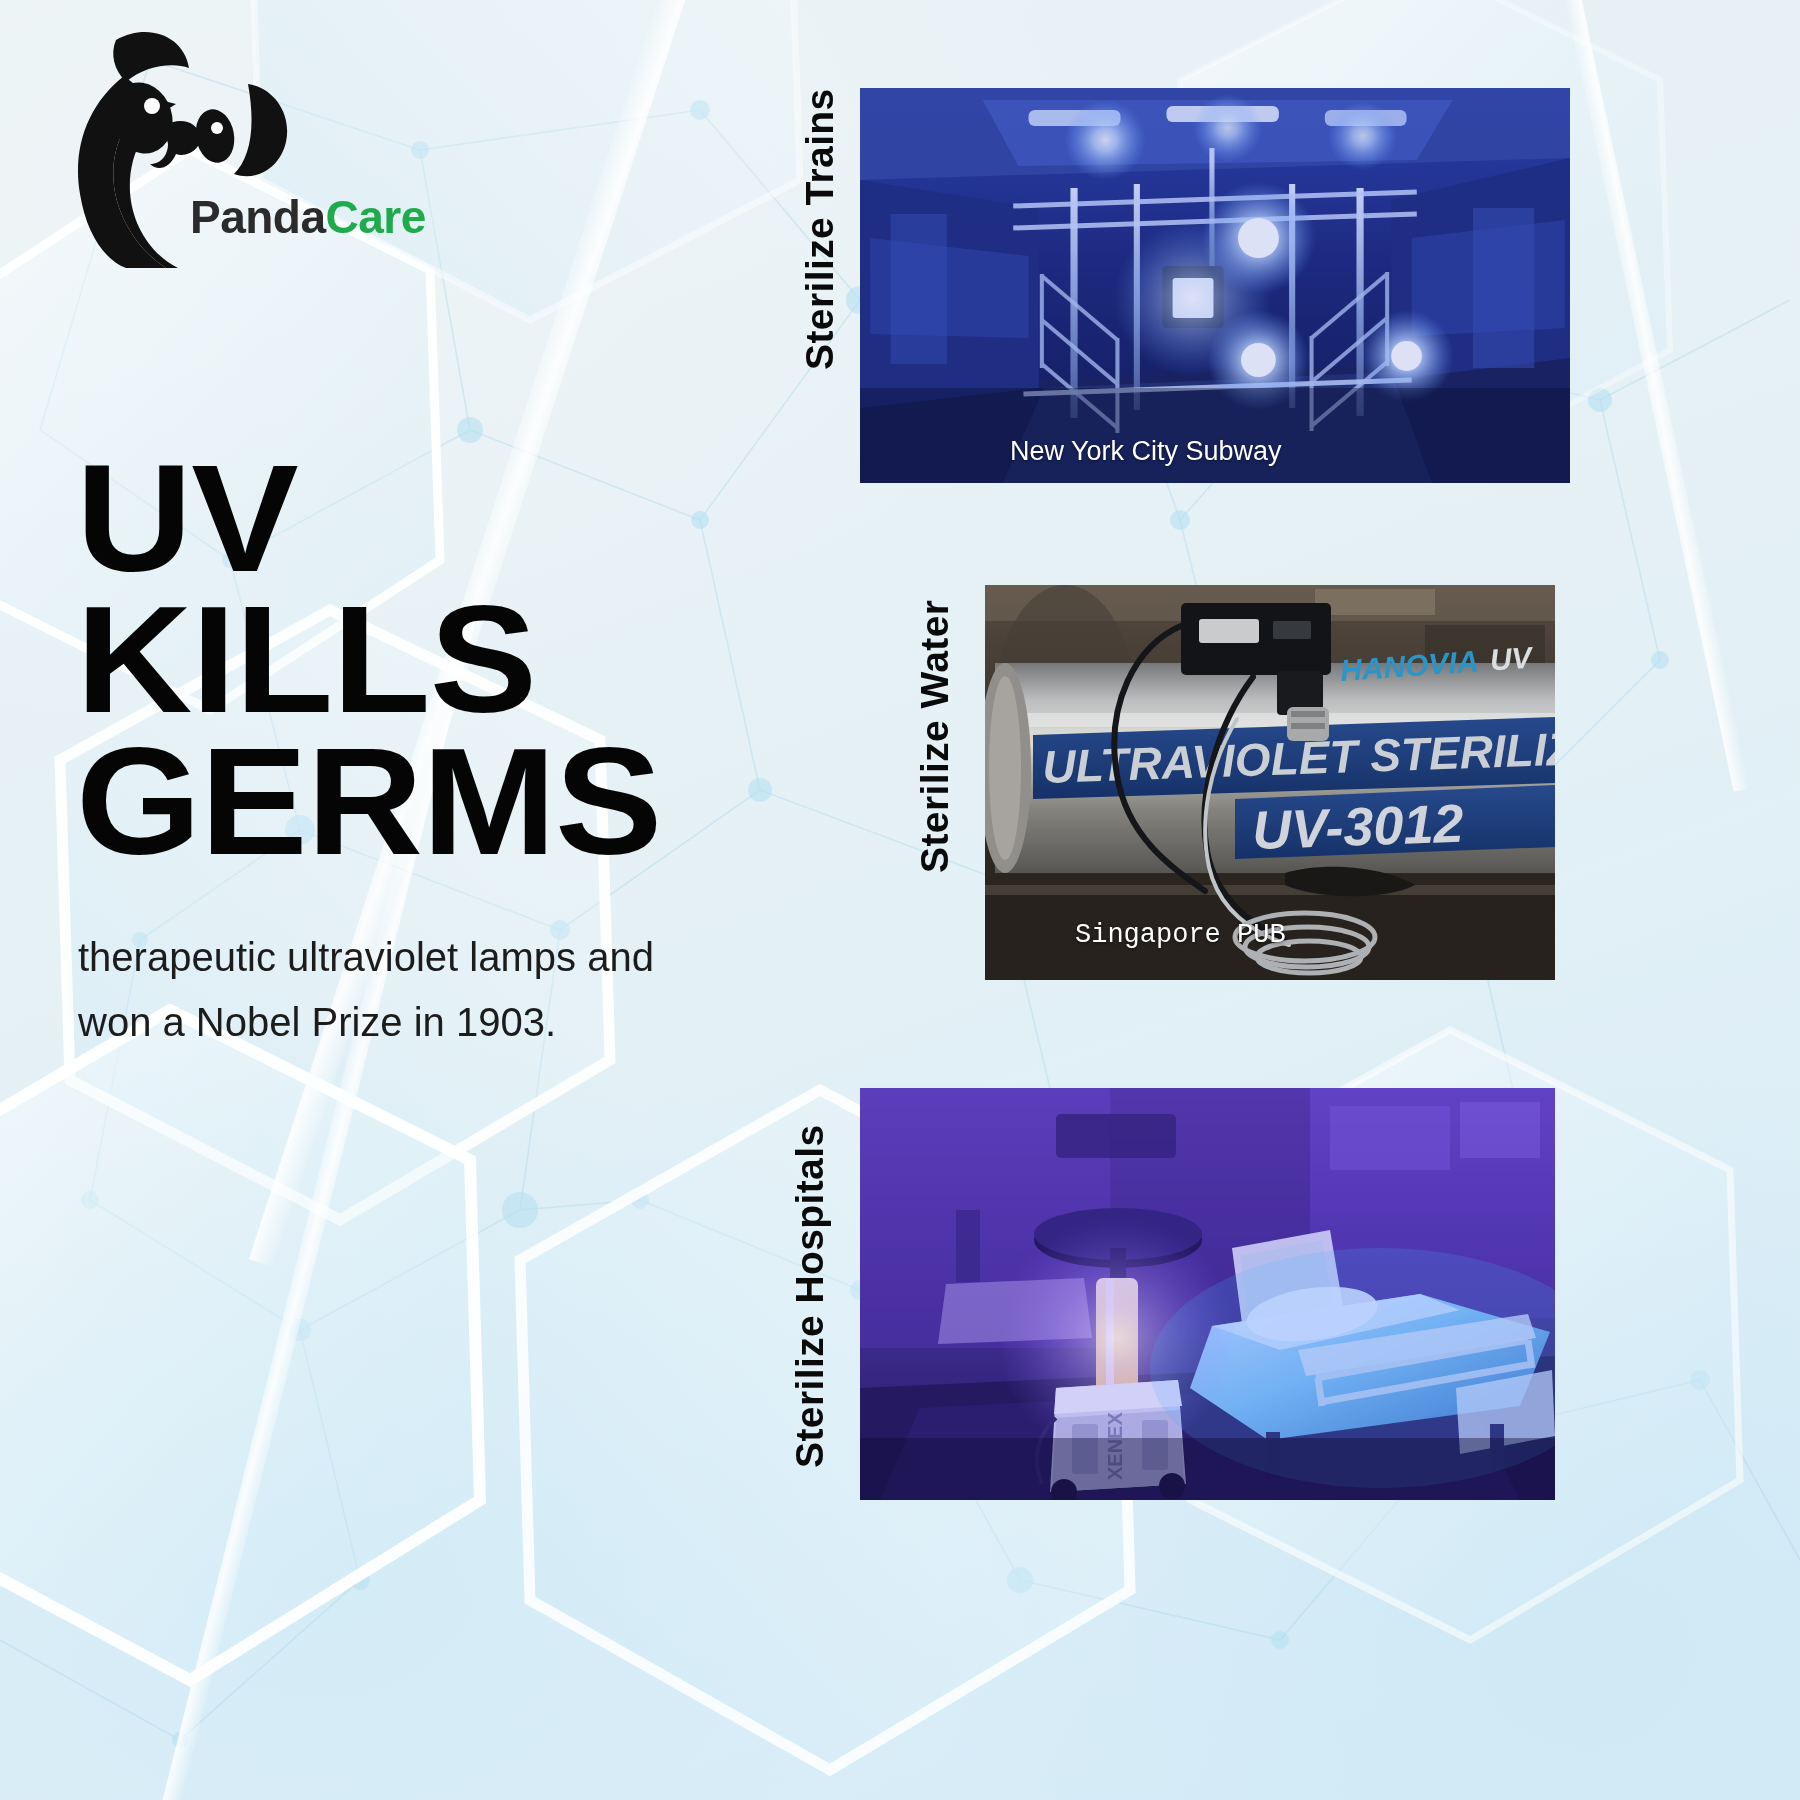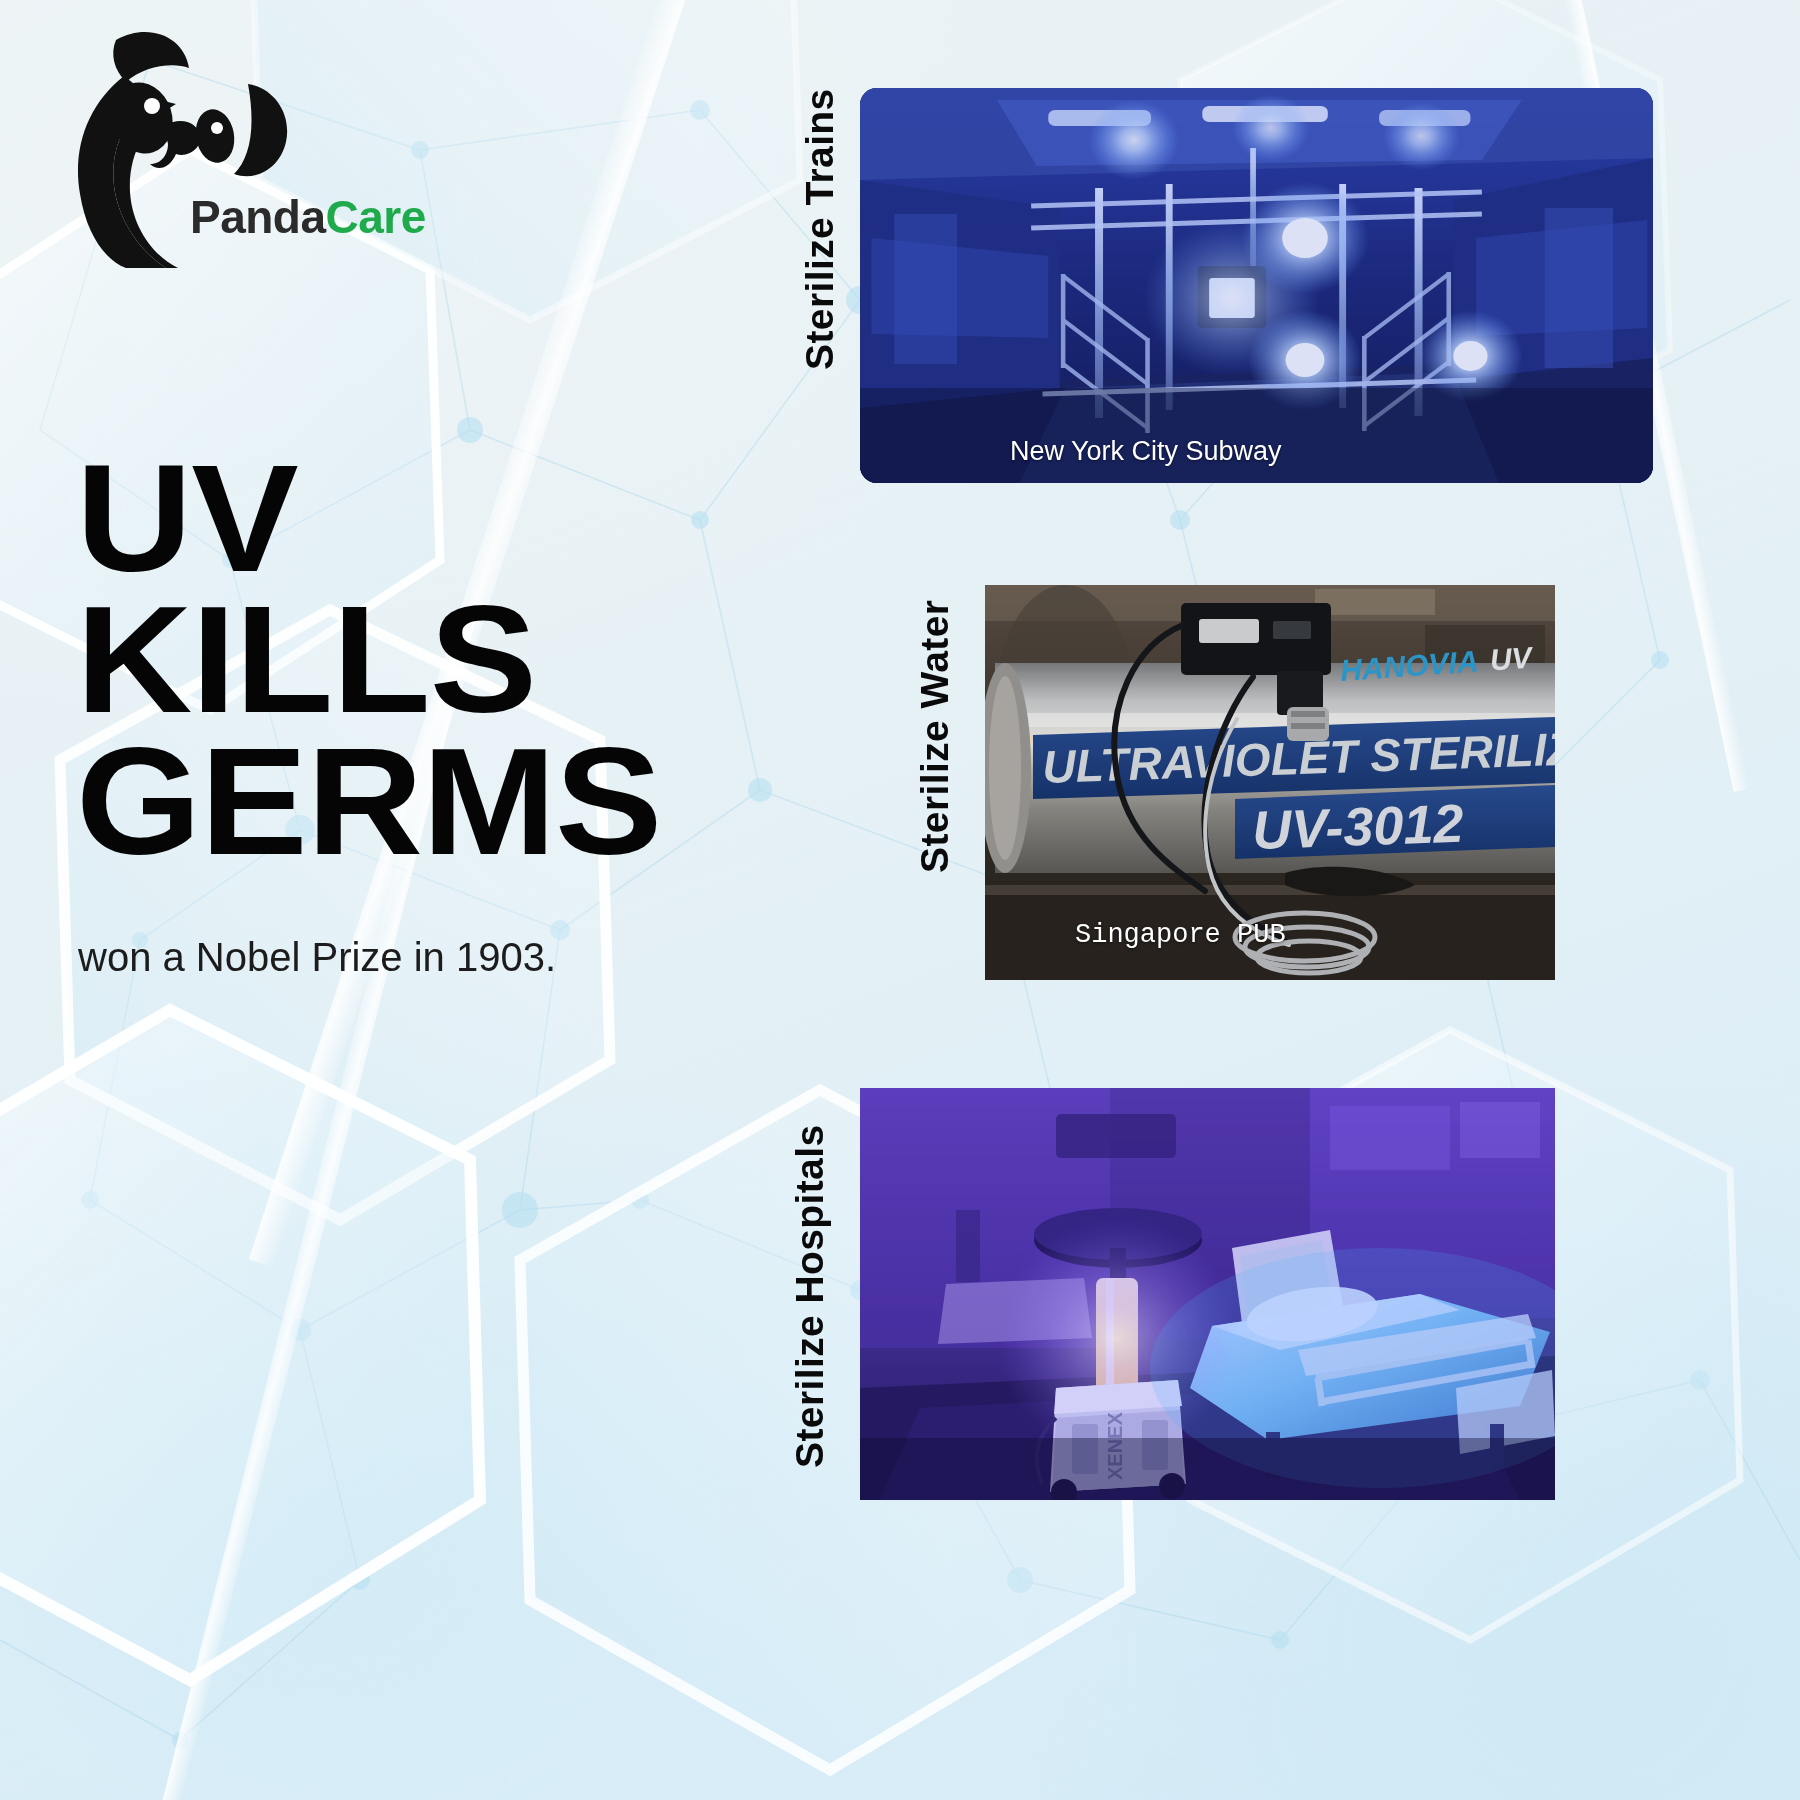--- a/index.html
+++ b/index.html
@@ -87,21 +87,21 @@
     font-size:27px;
     font-weight:400;
     white-space:nowrap;
     text-shadow:0 1px 3px rgba(0,0,0,.55);
     z-index:40;
   }
 
   
   #panel-trains { left:795px; top:88px; width:760px; height:400px; }
   #panel-trains .vlabel { left:5px; top:12px; height:270px; }
-  #photo-trains { left:65px; top:0; width:793px; height:395px;border-radius:17px; }
+  #photo-trains { left:65px; top:0; width:710px; height:395px; }
   #cap-trains { left:150px; top:348px; }
 
   
   #panel-water { left:915px; top:585px; width:640px; height:400px; }
   #panel-water .vlabel { left:0px; top:8px; height:280px; }
   #photo-water { left:70px; top:0; width:570px; height:395px; }
   #cap-water { left:90px; top:335px;font-family:Liberation Mono, monospace; }
 
   
   #panel-hospital { left:790px; top:1088px; width:765px; height:412px; }
@@ -226,20 +226,21 @@
     </div>
   </div>
 
   <div class="headline">
     <span class="hl">UV</span>
     <span class="hl">KILLS</span>
     <span class="hl">GERMS</span>
   </div>
 
   <div class="body-copy">
+    <span class="bl">therapeutic ultraviolet lamps and</span>
     <span class="bl">won a Nobel Prize in 1903.</span>
   </div>
 
   <div class="panel" id="panel-trains">
     <div class="vlabel">Sterilize Trains</div>
 
     <div class="photo" id="photo-trains">
       <svg class="scene" viewBox="0 0 695 395" preserveAspectRatio="none">
         <defs>
           <linearGradient id="subBg" x1="0" y1="0" x2="0" y2="1">

